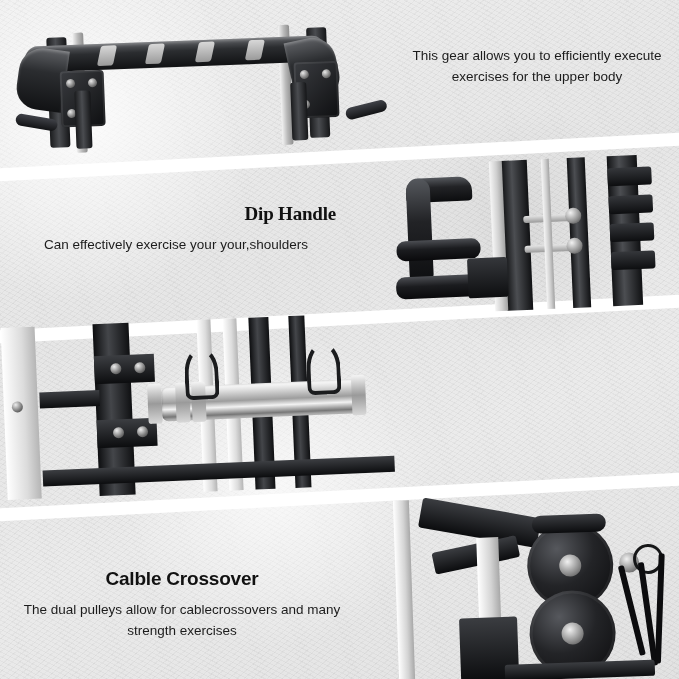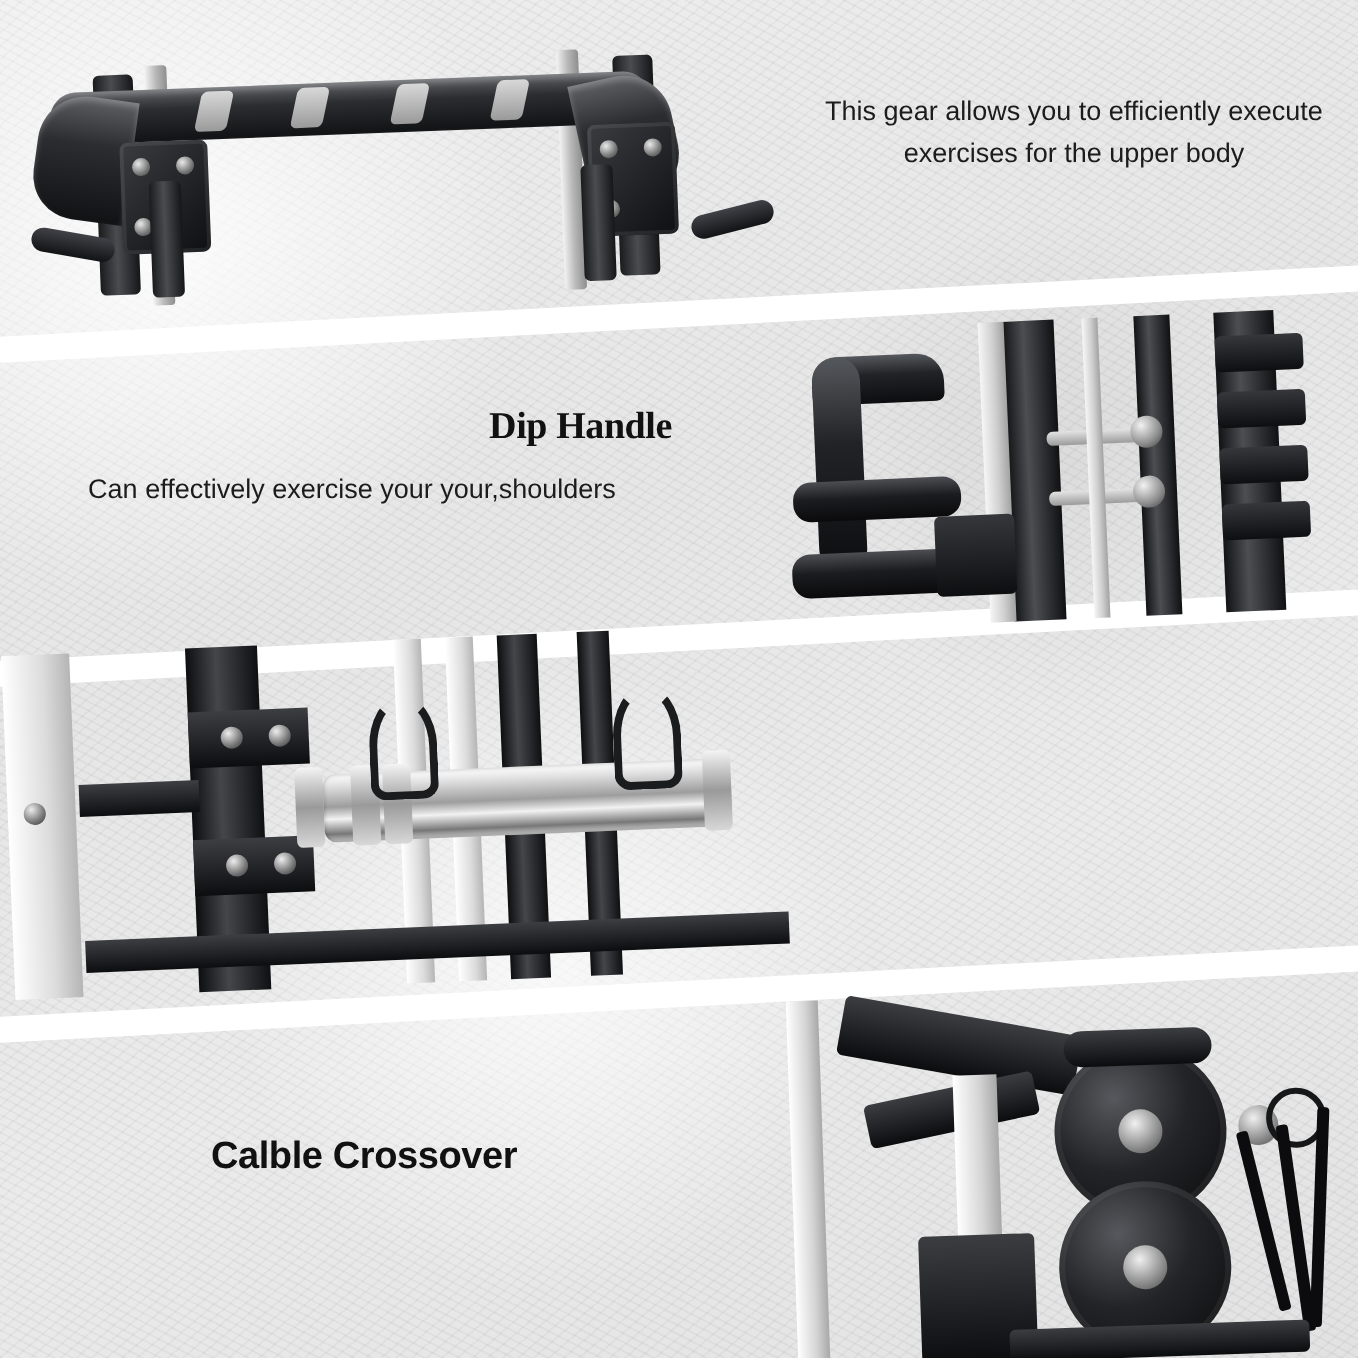--- a/index.html
+++ b/index.html
@@ -377,15 +377,16 @@
     <div class="cc-ring" style="left:252px; top:52px; width:24px; height:24px;"></div>
     <div class="cc-cable" style="left:246px; top:72px; width:6px; height:92px; transform:rotate(-12deg);"></div>
     <div class="cc-cable" style="left:262px; top:70px; width:6px; height:104px; transform:rotate(-6deg);"></div>
     <div class="cc-cable" style="left:274px; top:62px; width:6px; height:110px; transform:rotate(4deg);"></div>
 
     <div class="cc-arm" style="left:120px; top:168px; width:150px; height:16px;"></div>
   </div>
 
   <div class="block" id="blk-cable">
     <div class="title">Calble Crossover</div>
+    <div class="desc">The dual pulleys allow for cablecrossovers and many strength exercises</div>
   </div>
 
 </div>
 
 </body></html>

